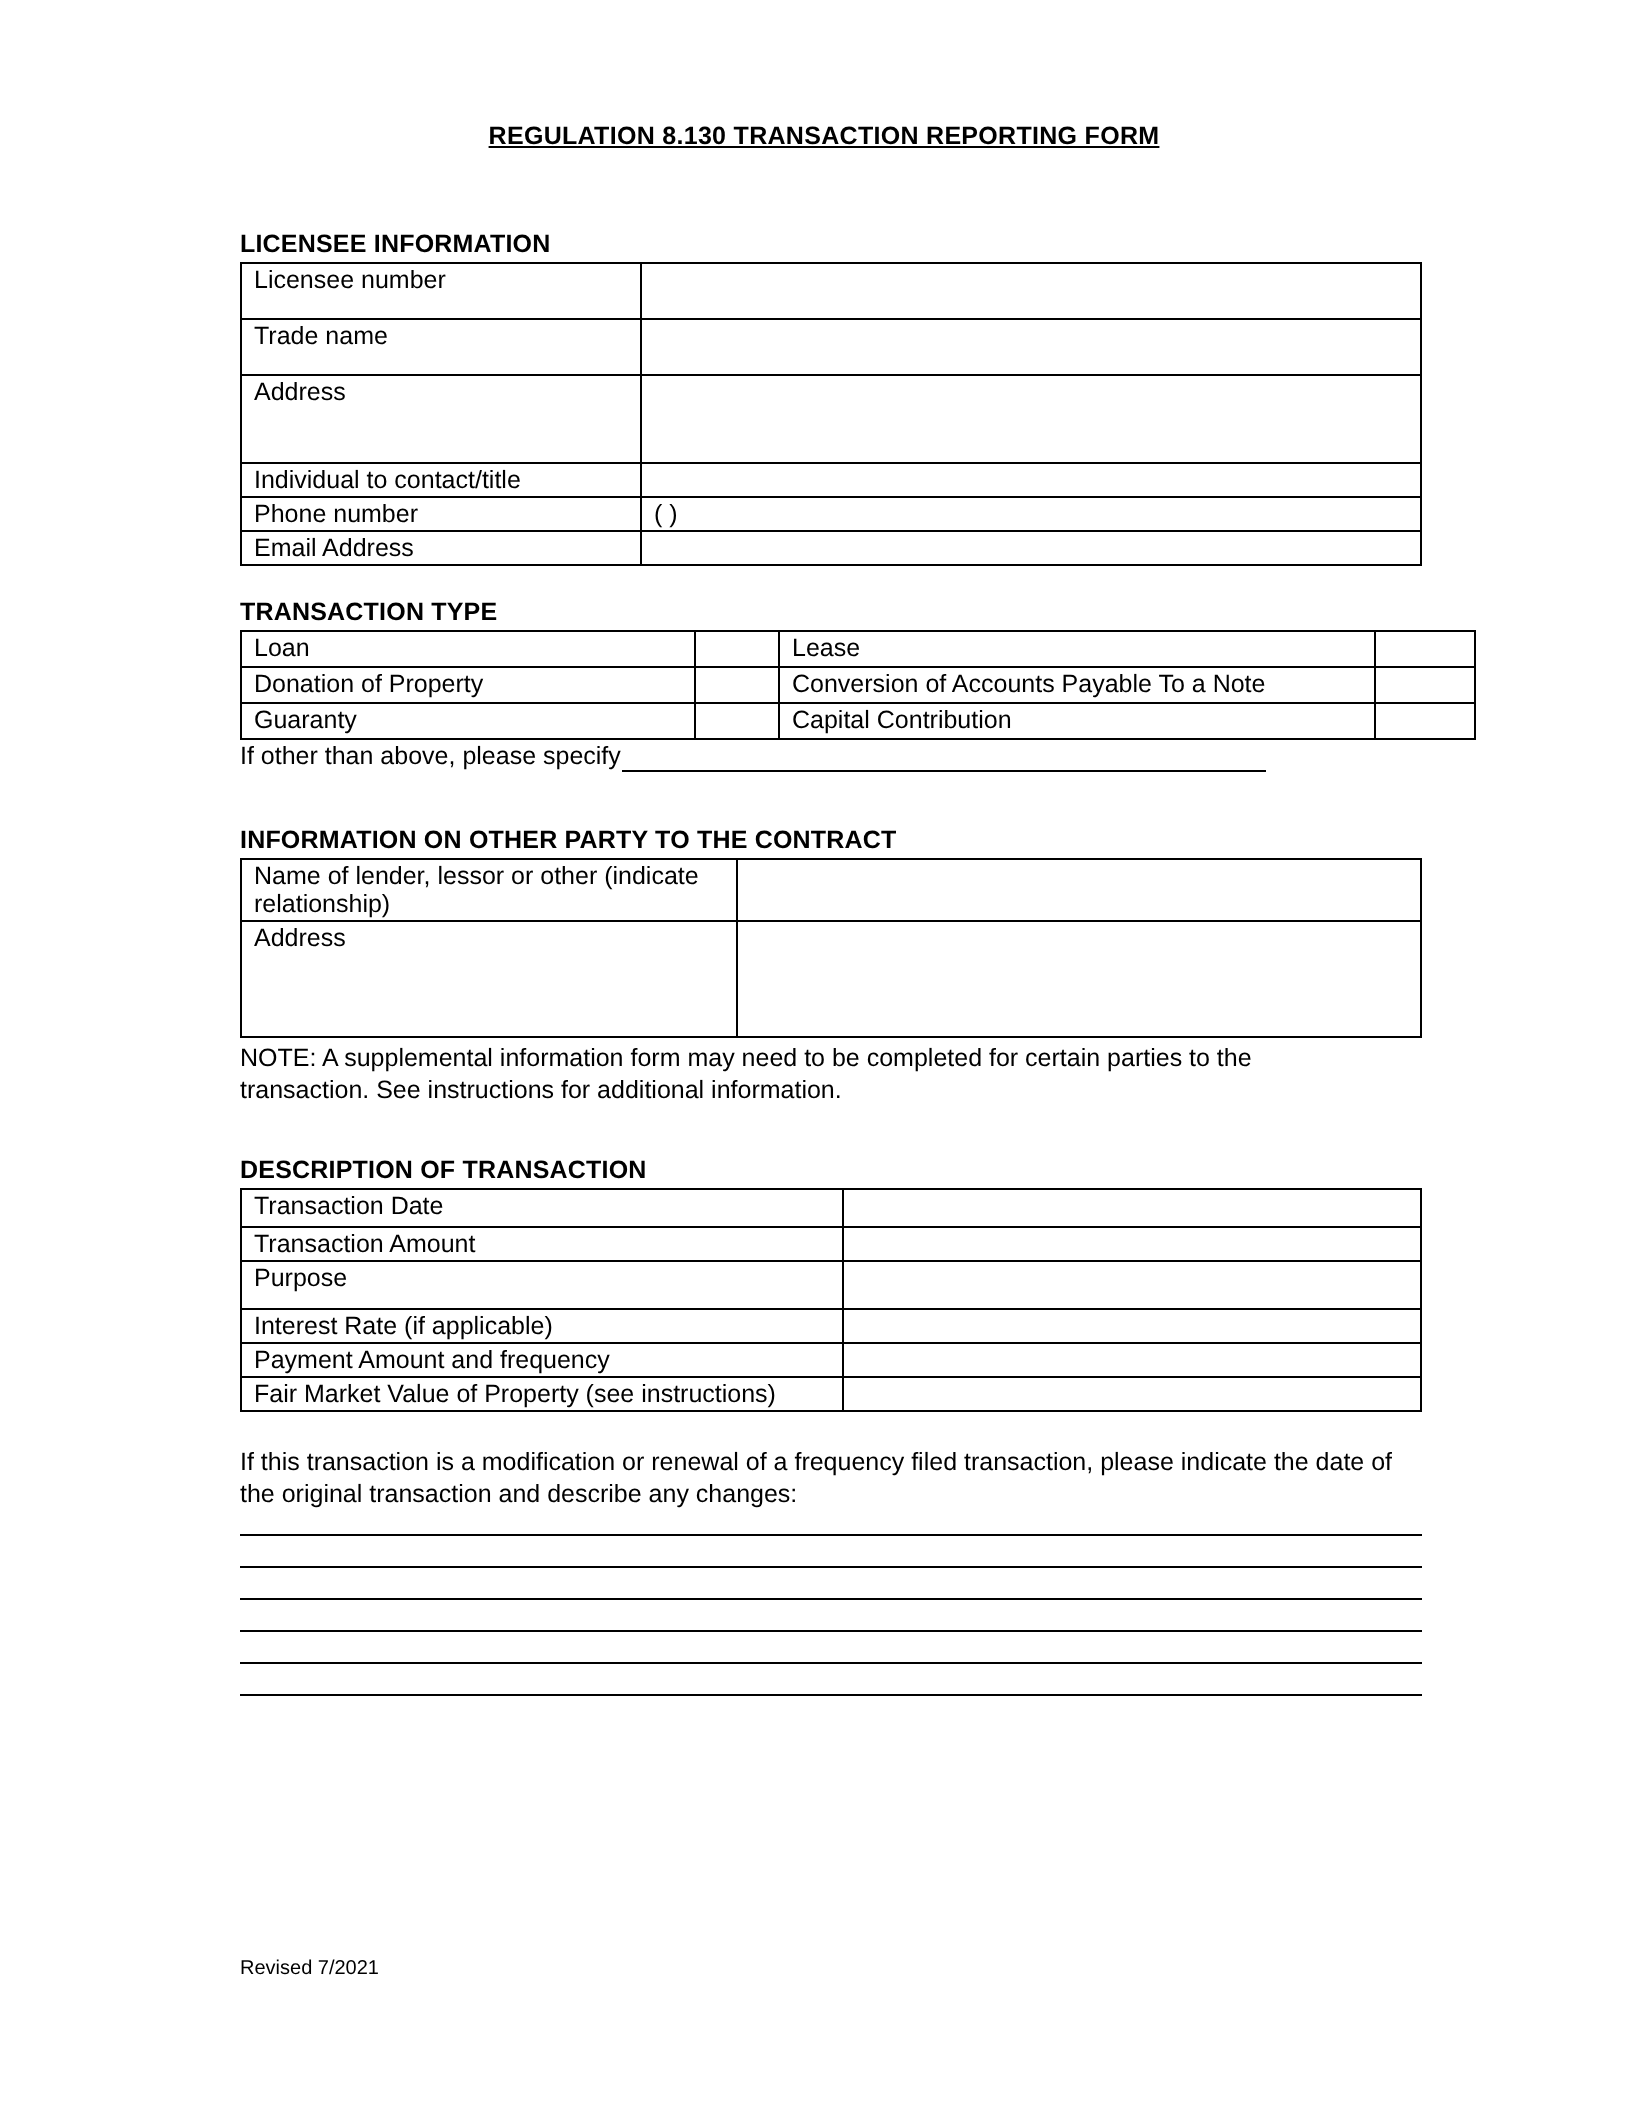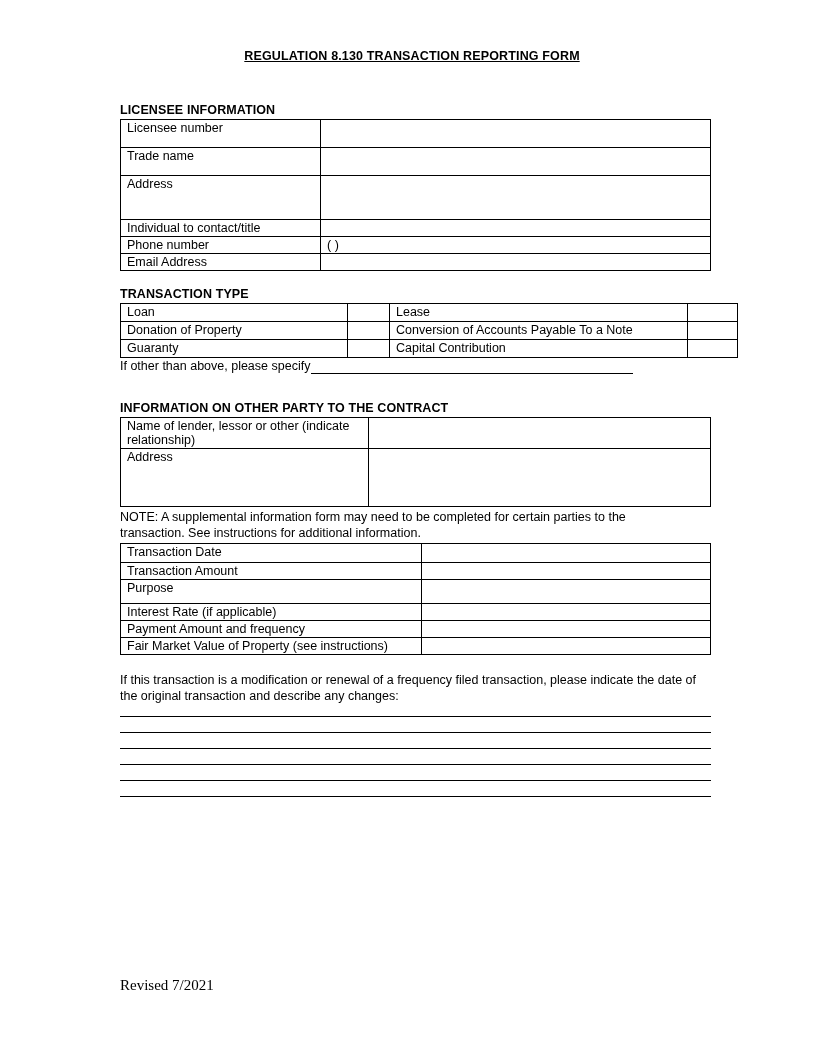--- a/index.html
+++ b/index.html
@@ -14,21 +14,21 @@
   .page {
     position: relative;
     width: 816px;
     height: 1056px;
     background: #ffffff;
     overflow: hidden;
   }
   .content {
     position: absolute;
     left: 120px;
-    top: 0;
+    top: 12px;
     width: 592px;
   }
 
   
   .doc-title {
     text-align: center;
     font-size: 12.5px;
     font-weight: bold;
     text-decoration: underline;
     letter-spacing: 0.15px;
@@ -123,23 +123,22 @@
     height: 0;
     border-bottom: 1px solid #000000;
     margin-bottom: 15px;
   }
 
   
   .footer {
     position: absolute;
     left: 120px;
     top: 978px;
-    font-size: 15px;
+    font-size: 10px;
     line-height: 14px;
-    font-family: Liberation Serif, serif;
   }
 </style>
 </head>
 <body>
 
 <div class="page">
   <div class="content">
 
     <div class="doc-title">REGULATION 8.130 TRANSACTION REPORTING FORM</div>
 
@@ -214,20 +213,21 @@
       </tr>
       <tr class="r-party-addr">
         <td>Address</td>
         <td class="blank"></td>
       </tr>
     </tbody>
       </table>
 
     <div class="note">NOTE: A supplemental information form may need to be completed for certain parties to the transaction.  See instructions for additional information.</div>
 
+    <div class="section-head sh-desc">DESCRIPTION OF TRANSACTION</div>
 
     <table class="form">
       <tbody>
           <tr class="r-d1">
         <td style="width:294px">Transaction Date</td>
         <td class="blank"></td>
       </tr>
       <tr class="r-d2">
         <td>Transaction Amount</td>
         <td class="blank"></td>

